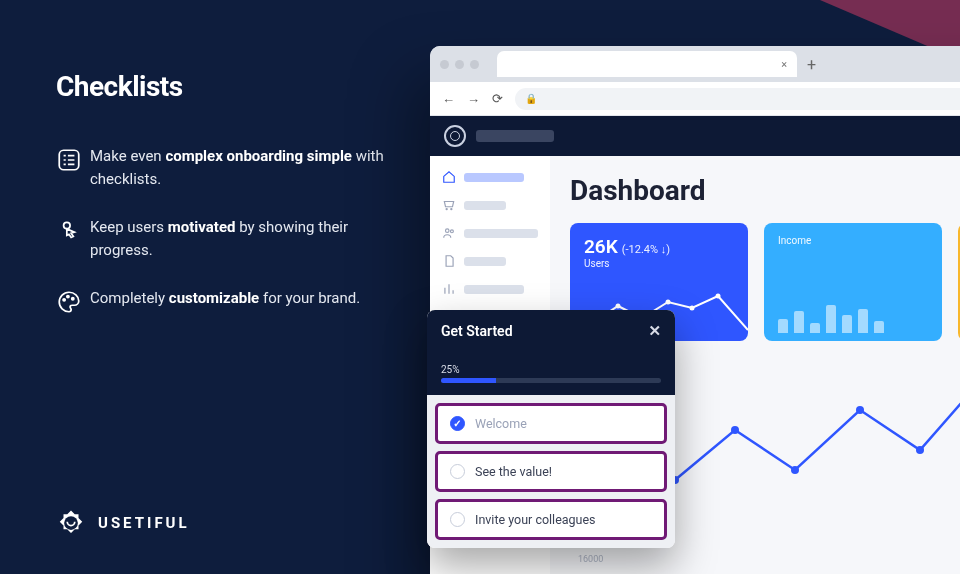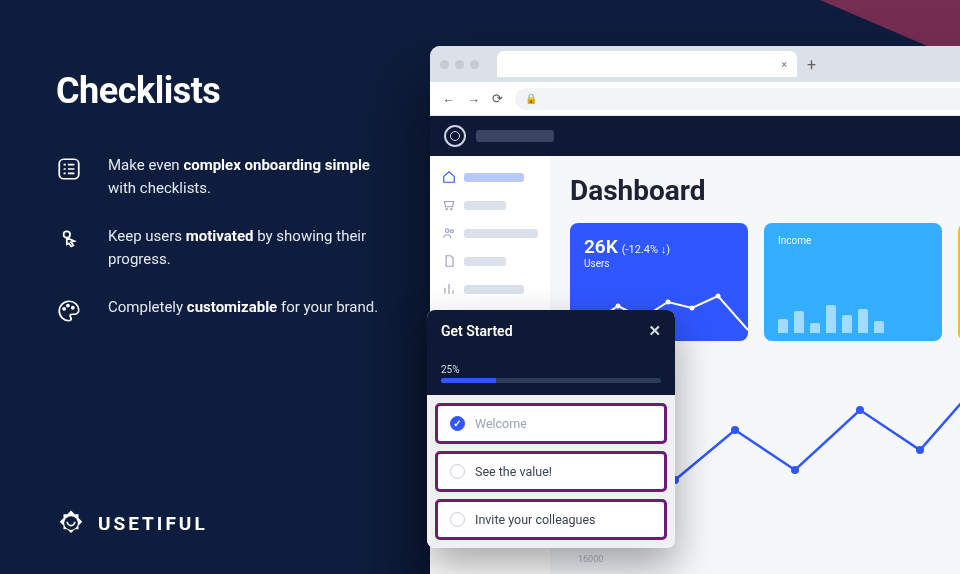--- a/index.html
+++ b/index.html
@@ -18,25 +18,25 @@
   border-left: 140px solid transparent;
   border-top: 60px solid #762d52;
 }
 .left-col {
   position: absolute;
   left: 56px;
   top: 70px;
   width: 330px;
   color: #fff;
 }
-.title { font-size: 36px; font-weight: 700; letter-spacing: -0.5px; margin-bottom: 42px; }
-.feat { display: flex; gap: 26px; margin-bottom: 26px; color: #e4e8f0; font-size: 15px; line-height: 1.5; }
+.title { font-size: 28px; font-weight: 700; letter-spacing: -0.5px; margin-bottom: 42px; }
+.feat { display: flex; gap: 8px; margin-bottom: 26px; color: #e4e8f0; font-size: 15px; line-height: 1.5; }
 .feat .ico { flex: 0 0 26px; margin-top: 2px; }
 .feat b { color: #fff; }
-.brand { position: absolute; bottom: 36px; left: 56px; display: flex; align-items: center; gap: 12px; color: #fff; font-weight: 700; letter-spacing: 3px; font-size: 19px; }
+.brand { position: absolute; bottom: 36px; left: 56px; display: flex; align-items: center; gap: 12px; color: #fff; font-weight: 700; letter-spacing: 3px; font-size: 15px; }
 
 .browser {
   position: absolute;
   top: 46px; left: 430px;
   width: 650px; height: 560px;
   background: #dce0e7;
   border-radius: 10px 0 0 0;
   box-shadow: -20px 30px 60px rgba(0,0,0,.35);
   overflow: hidden;
 }

